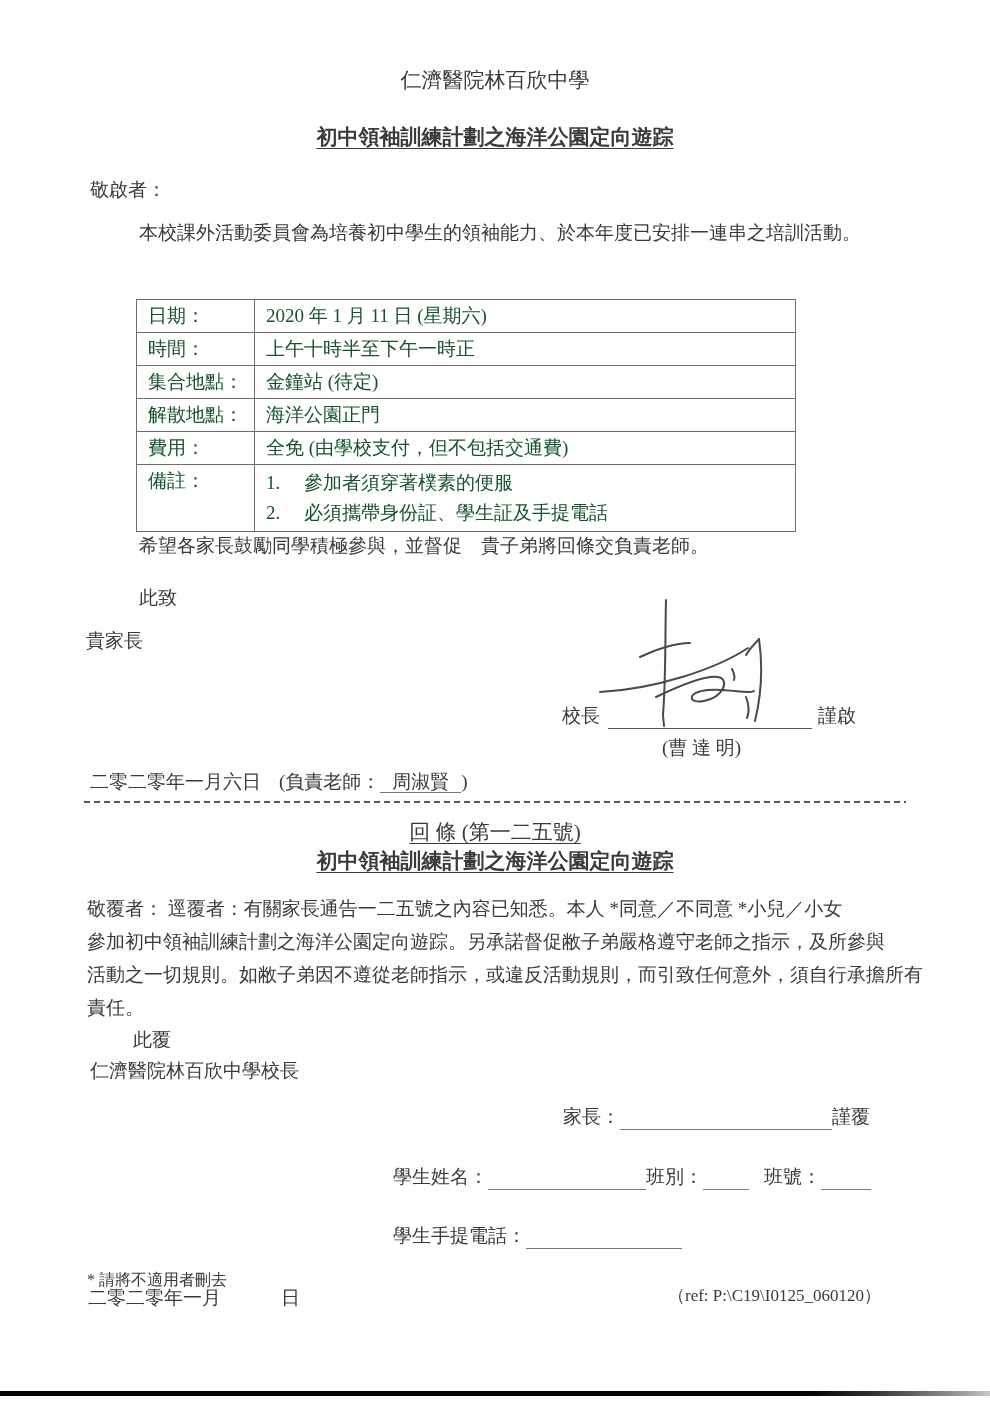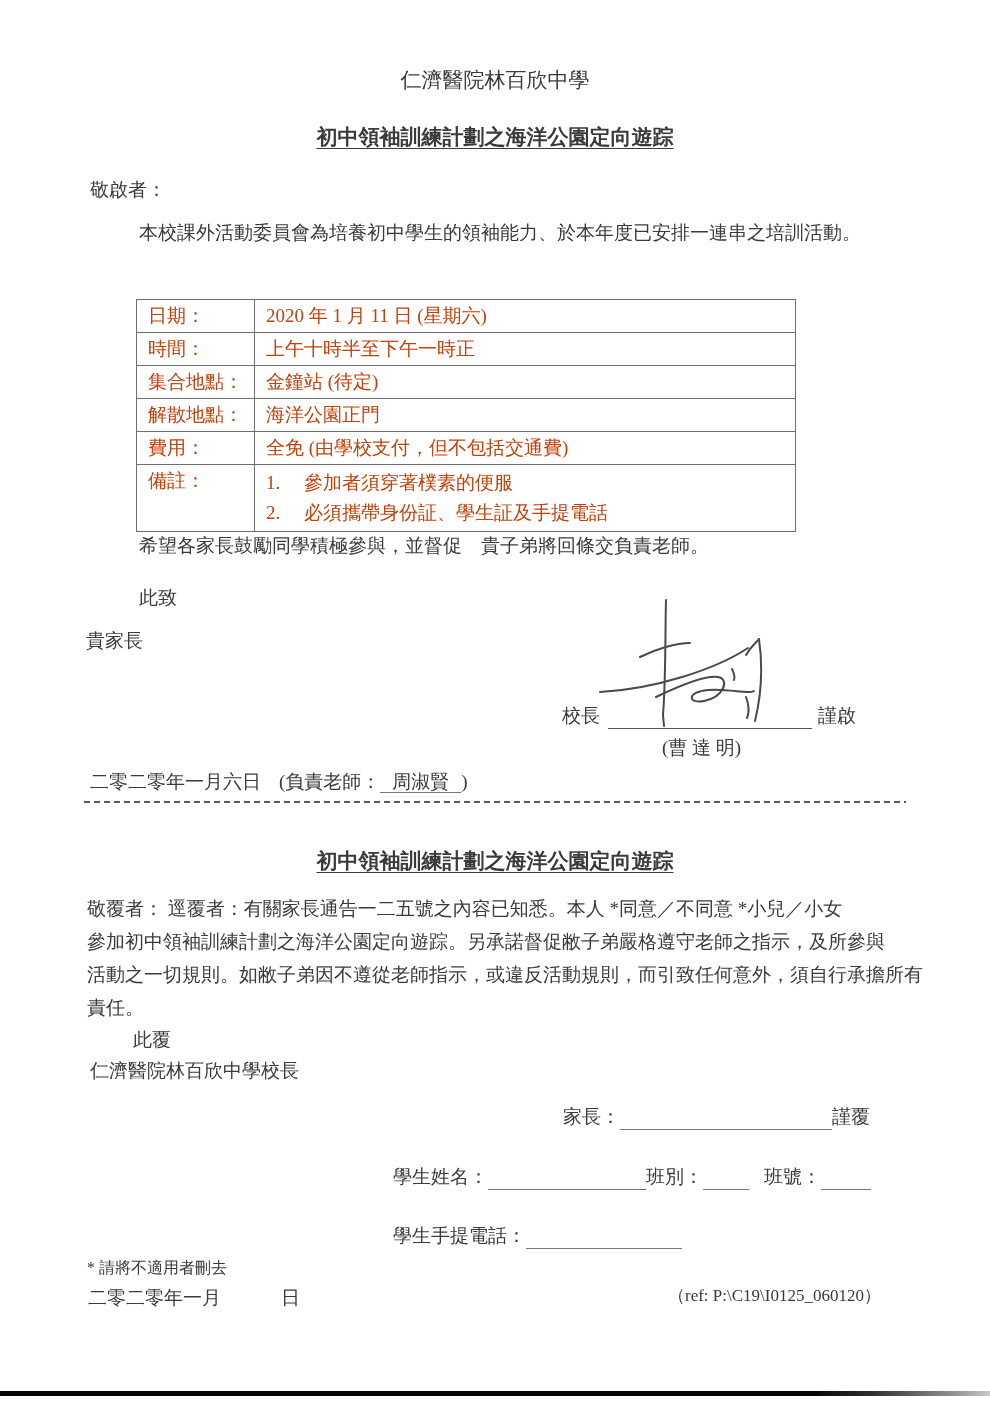--- a/index.html
+++ b/index.html
@@ -10,30 +10,30 @@
     background:#ffffff;
     color:#3a3a3a;
     font-family:"Liberation Serif","DejaVu Serif",serif;
     overflow:hidden;
   }
   .abs{position:absolute;white-space:nowrap;}
   .center{left:0;width:990px;text-align:center;}
   .fs21{font-size:21px;}
   .fs19{font-size:19px;}
   .fs17{font-size:17px;}
-  .fs16{font-size:16px;}
+  .fs16{font-size:16px;margin-top:12px;}
   .bold{font-weight:bold;}
   .ul{text-decoration:underline;text-underline-offset:4px;text-decoration-thickness:1px;}
   .blank{display:inline-block;border-bottom:1px solid #777;height:19px;vertical-align:bottom;}
   .name-ul{border-bottom:1px solid #777;padding:0 12px;}
   table.details{
     border-collapse:collapse;
     width:660px;
     font-size:19px;
-    color:#c2410c;
+    color:#14532d;
   }
   table.details td{
     border:1px solid #6f6f6f;
     padding:3px 6px 3px 11px;
     vertical-align:top;
     height:24px;
   }
   table.details td.lbl{width:100px;}
   table.details tr.tall td{height:58px;margin-top:8px;}
   .remark-line{display:block;line-height:30px;white-space:nowrap;}
@@ -113,20 +113,21 @@
   <div class="abs sig-underline" style="left:608px;top:702px;width:204px;"></div>
   <div class="abs fs19" style="left:818px;top:703px;">謹啟</div>
   <div class="abs fs19" style="left:662px;top:735px;">(曹 達 明)</div>
 
   <div class="abs fs19" style="left:90px;top:769px;">
     <span>二零二零年一月六日</span><span style="display:inline-block;width:18px;"></span><span>(負責老師：</span><span class="name-ul">周淑賢</span><span>)</span>
   </div>
 
   <div class="abs dashed" style="left:84px;top:801px;width:822px;"></div>
 
+  <div class="abs center fs21" style="top:818px;"><span class="ul">回 條 (第一二五號)</span></div>
   <div class="abs center fs21" style="top:847px;"><span class="bold ul">初中領袖訓練計劃之海洋公園定向遊踪</span></div>
 
   <div class="abs fs19" style="left:87px;top:892px;">
     <span class="body-line">敬覆者： 逕覆者：有關家長通告一二五號之內容已知悉。本人 *同意／不同意 *小兒／小女</span>
     <span class="body-line">參加初中領袖訓練計劃之海洋公園定向遊踪。另承諾督促敝子弟嚴格遵守老師之指示，及所參與</span>
     <span class="body-line">活動之一切規則。如敝子弟因不遵從老師指示，或違反活動規則，而引致任何意外，須自行承擔所有</span>
     <span class="body-line">責任。</span>
   </div>
 
   <div class="abs fs19" style="left:133px;top:1027px;">此覆</div>

